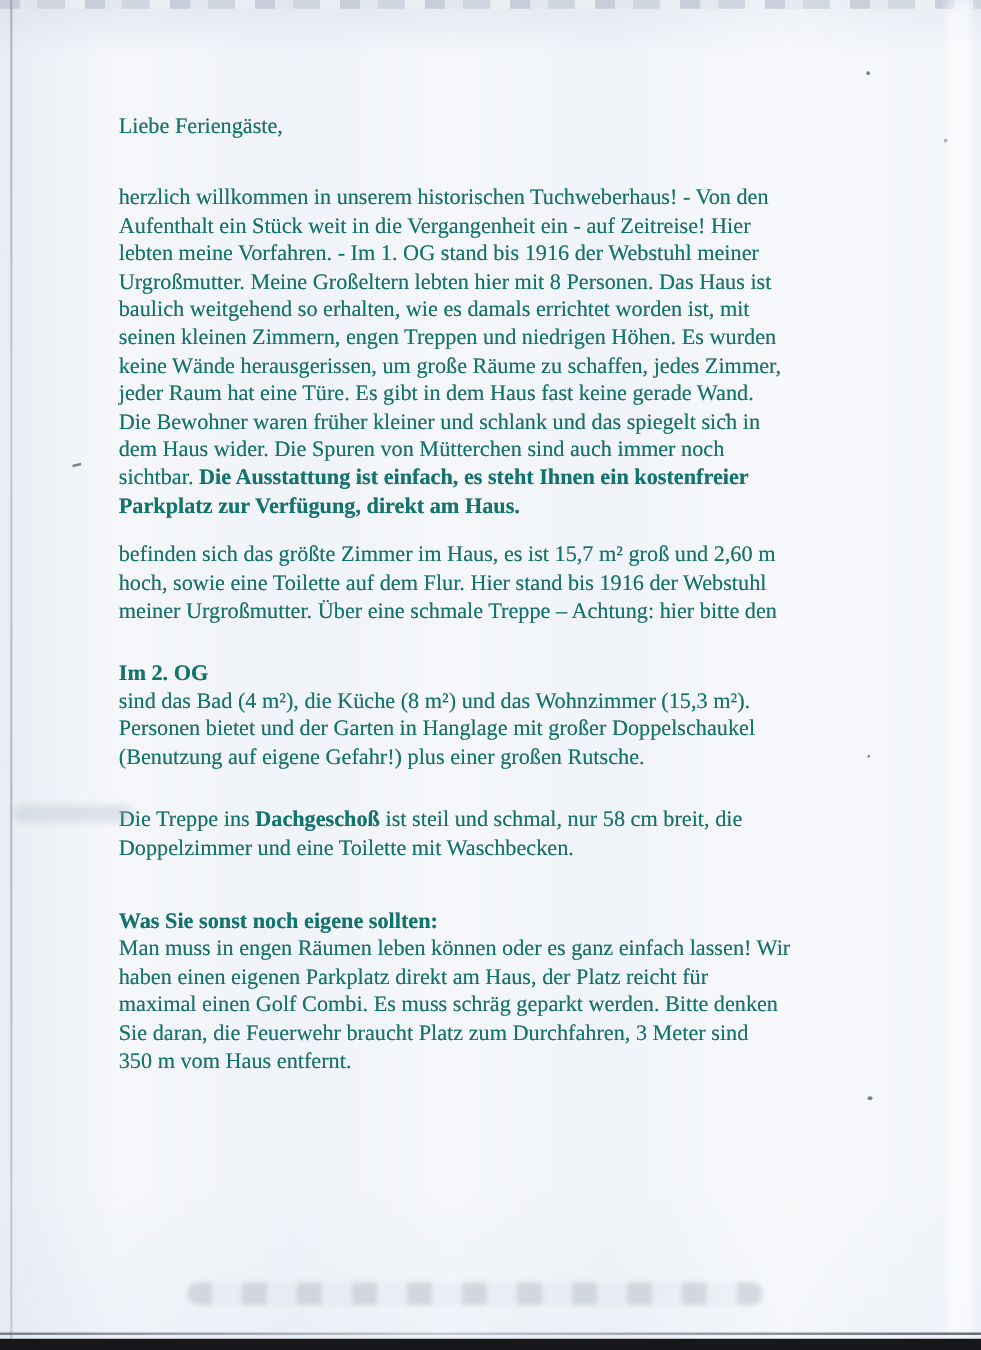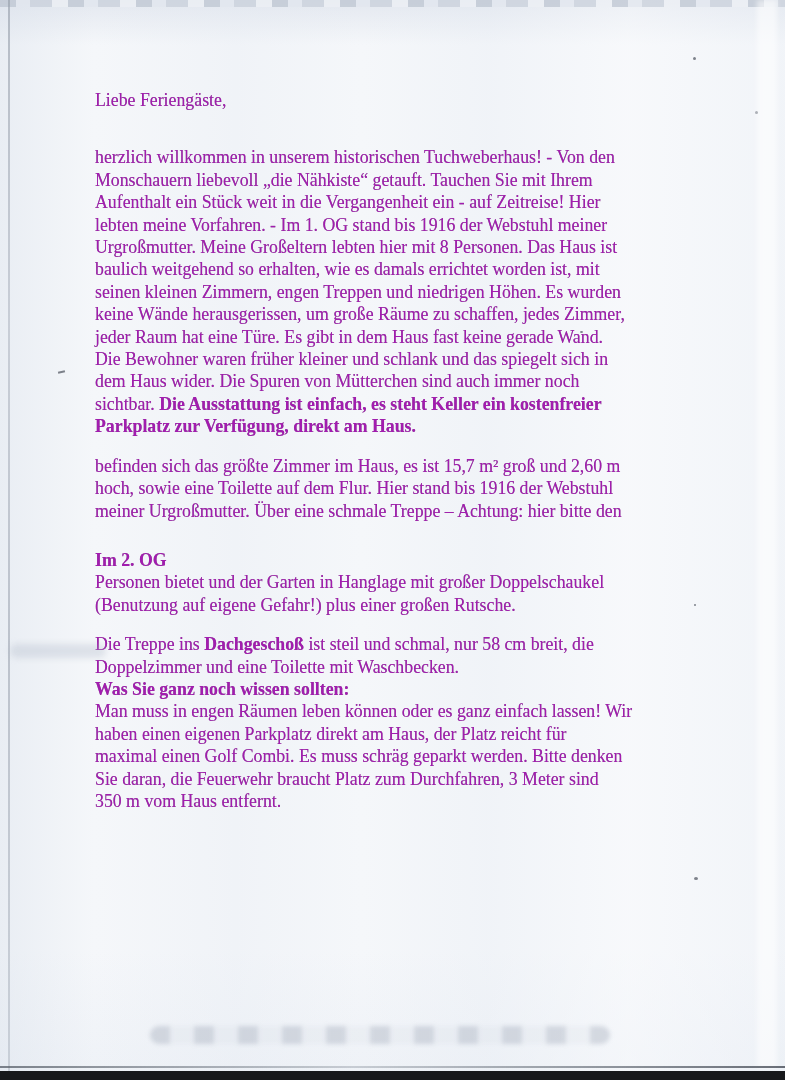--- a/index.html
+++ b/index.html
@@ -3,21 +3,21 @@
 <meta charset="utf-8">
 <style>
   html, body { margin: 0; padding: 0; }
   .page {
     position: relative;
     width: 785px;
     height: 1080px;
     background: #f5f7fa;
     overflow: hidden;
     font-family: "Liberation Serif", "DejaVu Serif", serif;
-    color: #a21caf;
+    color: #0f766e;
   }
   .paper-texture {
     position: absolute; inset: 0; z-index: 1; pointer-events: none;
     background:
       linear-gradient(90deg, rgba(214,222,233,.38) 0%, rgba(244,246,250,0) 12%,
         rgba(225,231,240,.25) 30%, rgba(246,248,251,0) 46%,
         rgba(228,234,242,.28) 62%, rgba(250,251,253,.45) 80%,
         rgba(233,238,245,.3) 100%),
       linear-gradient(180deg, rgba(210,217,229,.5) 0px, rgba(244,246,250,0) 45px,
         rgba(240,243,248,0) 88%, rgba(226,232,241,.35) 100%);
@@ -25,22 +25,22 @@
   .letter-body {
     position: absolute; left: 95px; top: 89px; right: 45px; z-index: 2;
     font-size: 17.8px; line-height: 22.4px;
     text-shadow: 0 0 0.5px rgba(62,64,70,0.55);
   }
   .line { white-space: nowrap; }
   .bold { font-weight: bold; }
   .greeting { margin-bottom: 35px; }
   .block-0 { margin-bottom: 17px; }
   .block-1 { margin-bottom: 27px; }
-  .block-2 { margin-bottom: 17px; }
-  .block-3 { }
+  .block-2 { margin-bottom: 28px; }
+  .block-3 { margin-bottom: 36px; }
   .block-4 { margin-bottom: 0; }
 
   
   .top-band {
     position: absolute; top: 0; left: 0; right: 0; height: 7px; z-index: 3;
     background: repeating-linear-gradient(90deg,
       #bec6d2 0px 16px, #e2e7ef 16px 30px, #c9d0db 30px 52px, #edf0f5 52px 68px);
     opacity: .75; filter: blur(0.4px);
   }
   .left-edge-line {
@@ -84,49 +84,49 @@
 <body>
 
 <div class="page">
   <div class="paper-texture"></div>
 
   <div class="letter-body">
     <div class="line greeting">Liebe Feriengäste,</div>
 
   <div class="block block-0 paragraph">
         <div class="line"><span>herzlich willkommen in unserem historischen Tuchweberhaus! - Von den</span></div>
-        <div class="line"><span>Monschauern liebevoll „die Nähkiste“ getauft. Tauchen Sie mit Ihrem</span></div>
         <div class="line"><span>Aufenthalt ein Stück weit in die Vergangenheit ein - auf Zeitreise! Hier</span></div>
         <div class="line"><span>lebten meine Vorfahren. - Im 1. OG stand bis 1916 der Webstuhl meiner</span></div>
         <div class="line"><span>Urgroßmutter. Meine Großeltern lebten hier mit 8 Personen. Das Haus ist</span></div>
         <div class="line"><span>baulich weitgehend so erhalten, wie es damals errichtet worden ist, mit</span></div>
         <div class="line"><span>seinen kleinen Zimmern, engen Treppen und niedrigen Höhen. Es wurden</span></div>
         <div class="line"><span>keine Wände herausgerissen, um große Räume zu schaffen, jedes Zimmer,</span></div>
         <div class="line"><span>jeder Raum hat eine Türe. Es gibt in dem Haus fast keine gerade Wand.</span></div>
         <div class="line"><span>Die Bewohner waren früher kleiner und schlank und das spiegelt sich in</span></div>
         <div class="line"><span>dem Haus wider. Die Spuren von Mütterchen sind auch immer noch</span></div>
-        <div class="line"><span>sichtbar. </span><span class="bold">Die Ausstattung ist einfach, es steht Keller ein kostenfreier</span></div>
+        <div class="line"><span>sichtbar. </span><span class="bold">Die Ausstattung ist einfach, es steht Ihnen ein kostenfreier</span></div>
         <div class="line"><span class="bold">Parkplatz zur Verfügung, direkt am Haus.</span></div>
       </div>
       <div class="block block-1 section">
         <div class="line"><span>befinden sich das größte Zimmer im Haus, es ist 15,7 m² groß und 2,60 m</span></div>
         <div class="line"><span>hoch, sowie eine Toilette auf dem Flur. Hier stand bis 1916 der Webstuhl</span></div>
         <div class="line"><span>meiner Urgroßmutter. Über eine schmale Treppe – Achtung: hier bitte den</span></div>
       </div>
       <div class="block block-2 section">
         <div class="line"><span class="bold">Im 2. OG</span></div>
+        <div class="line"><span>sind das Bad (4 m²), die Küche (8 m²) und das Wohnzimmer (15,3 m²).</span></div>
         <div class="line"><span>Personen bietet und der Garten in Hanglage mit großer Doppelschaukel</span></div>
         <div class="line"><span>(Benutzung auf eigene Gefahr!) plus einer großen Rutsche.</span></div>
       </div>
       <div class="block block-3 paragraph">
         <div class="line"><span>Die Treppe ins </span><span class="bold">Dachgeschoß</span><span> ist steil und schmal, nur 58 cm breit, die</span></div>
         <div class="line"><span>Doppelzimmer und eine Toilette mit Waschbecken.</span></div>
       </div>
       <div class="block block-4 section">
-        <div class="line"><span class="bold">Was Sie ganz noch wissen sollten:</span></div>
+        <div class="line"><span class="bold">Was Sie sonst noch eigene sollten:</span></div>
         <div class="line"><span>Man muss in engen Räumen leben können oder es ganz einfach lassen! Wir</span></div>
         <div class="line"><span>haben einen eigenen Parkplatz direkt am Haus, der Platz reicht für</span></div>
         <div class="line"><span>maximal einen Golf Combi. Es muss schräg geparkt werden. Bitte denken</span></div>
         <div class="line"><span>Sie daran, die Feuerwehr braucht Platz zum Durchfahren, 3 Meter sind</span></div>
         <div class="line"><span>350 m vom Haus entfernt.</span></div>
       </div>
     </div>
 
   <div class="top-band"></div>
   <div class="left-edge-line"></div>

